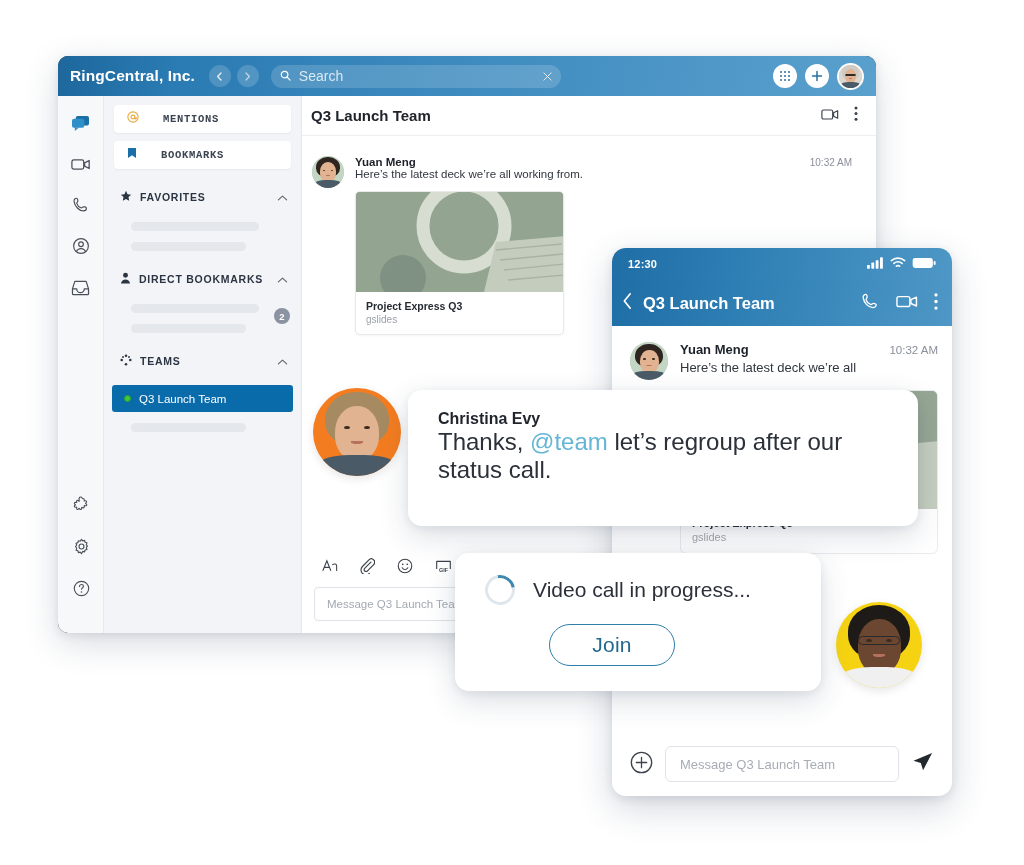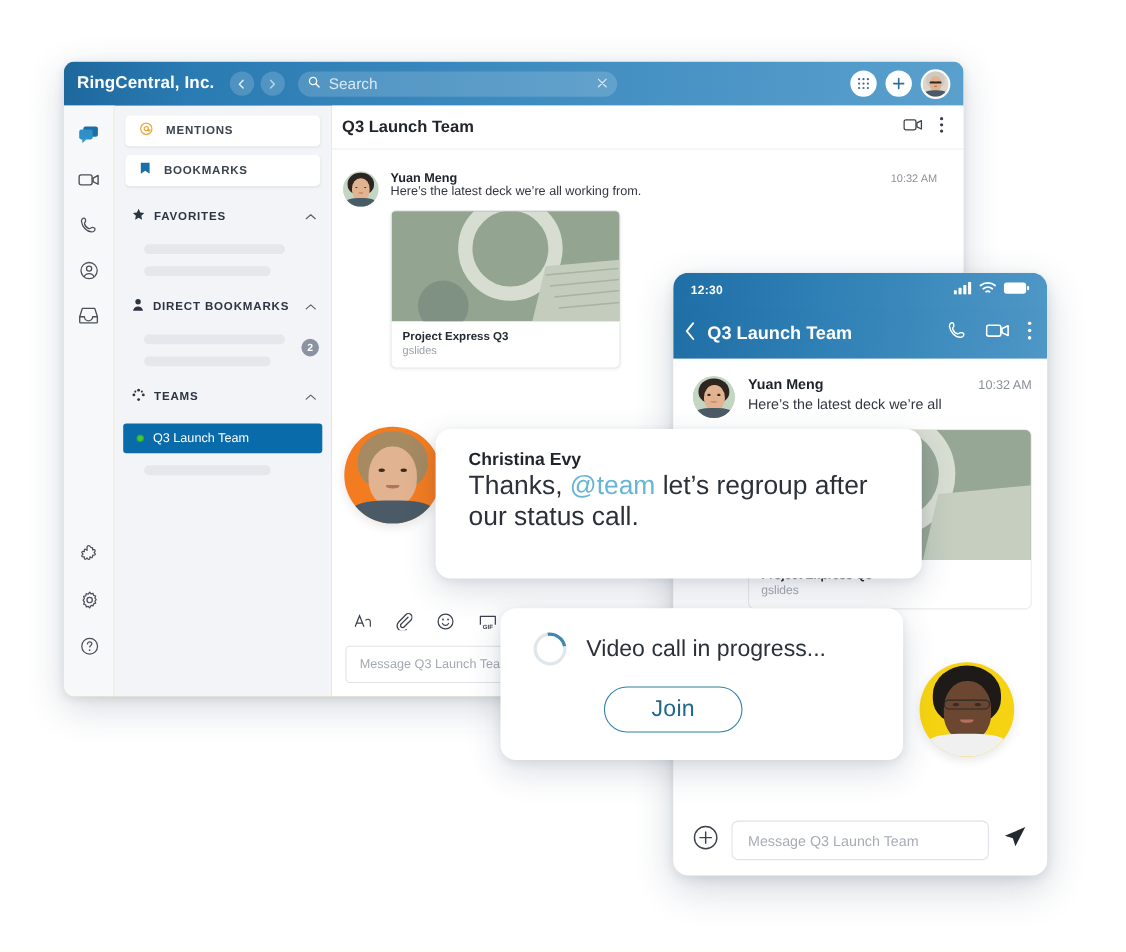--- a/index.html
+++ b/index.html
@@ -9,21 +9,21 @@
     font-family: "Liberation Sans", sans-serif;
     overflow: hidden;
   }
   #stage { position: relative; width: 1024px; height: 865px; }
 
   
   .desktop-window {
     position: absolute; left: 58px; top: 56px;
     width: 818px; height: 577px;
     border-radius: 10px;
-    background: #fef9c3;
+    background: #0f172a;
     box-shadow: 0 10px 34px rgba(30,50,80,.18), 0 2px 8px rgba(30,50,80,.10);
     overflow: hidden;
   }
   .titlebar {
     position: relative; height: 40px;
     background: linear-gradient(100deg,#1d679c 0%, #2a7bb3 14%, #3f8cc0 52%, #5aa0cd 100%);
     display: flex; align-items: center; padding: 0 12px;
   }
   .app-title {
     color: #ffffff; font-size: 15.5px; font-weight: bold;
@@ -63,22 +63,23 @@
   }
   .rail-ico { width: 32px; height: 34px; display:flex; align-items:center; justify-content:center; margin-bottom: 7px; }
   .rail-bottom { position: absolute; bottom: 18px; left: 0; width: 46px;
     display: flex; flex-direction: column; align-items: center; }
   .rail-bottom .rail-ico { margin-bottom: 8px; }
 
   
   .sidebar { width: 198px; background: #f2f4f7; border-right: 1px solid #e4e7ec; padding-top: 9px; }
   .pill {
     margin: 0 10px 8px 10px; height: 28px; background: #ffffff; border-radius: 4px;
-    display: flex; align-items: center; padding-left: 13px; gap: 12px;
+    display: flex; align-items: center; padding-left: 13px; gap: 24px;
     box-shadow: 0 1px 2px rgba(0,0,0,.05);
+    font-family: Liberation Mono, monospace;
   }
   .pill-label { font-size: 10.5px; color: #3c4451; letter-spacing: .7px; font-weight: 600; }
   .sec-head {
     display: flex; align-items: center; gap: 8px;
     padding: 0 13px 0 16px; height: 28px; margin-top: 14px;
   }
   .sec-title { font-size: 10.5px; color: #2b3442; letter-spacing: .75px; font-weight: 600; }
   .chev { margin-left: auto; }
   .ghost { height: 9px; border-radius: 5px; background: #e4e7eb; margin: 11px 40px 0 27px; }
   .ghost.w1 { margin-right: 42px; }
@@ -180,21 +181,21 @@
     position: absolute; left: 313px; top: 388px; width: 88px; height: 88px;
     border-radius: 50%; background: #f47c20; overflow: hidden;
     box-shadow: 0 3px 10px rgba(0,0,0,.10);
   }
   .float-avatar-yellow {
     position: absolute; left: 836px; top: 602px; width: 86px; height: 86px;
     border-radius: 50%; background: #f5d312; overflow: hidden;
     box-shadow: 0 3px 10px rgba(0,0,0,.10);
   }
   .card-msg {
-    position: absolute; left: 396px; top: 390px; width: 442px; height: 136px;
+    position: absolute; left: 408px; top: 390px; width: 510px; height: 136px;
     background: #ffffff; border-radius: 14px;
     box-shadow: 0 10px 30px rgba(30,50,80,.16), 0 2px 8px rgba(30,50,80,.08);
     padding: 20px 30px;
   }
   .card-name { font-size: 16px; font-weight: bold; color: #1f242c; }
   .card-text { font-size: 24px; color: #2b3039; line-height: 1.18; }
   .mention { color: #64b5d6; }
   .card-call {
     position: absolute; left: 455px; top: 553px; width: 366px; height: 138px;
     background: #ffffff; border-radius: 14px;

